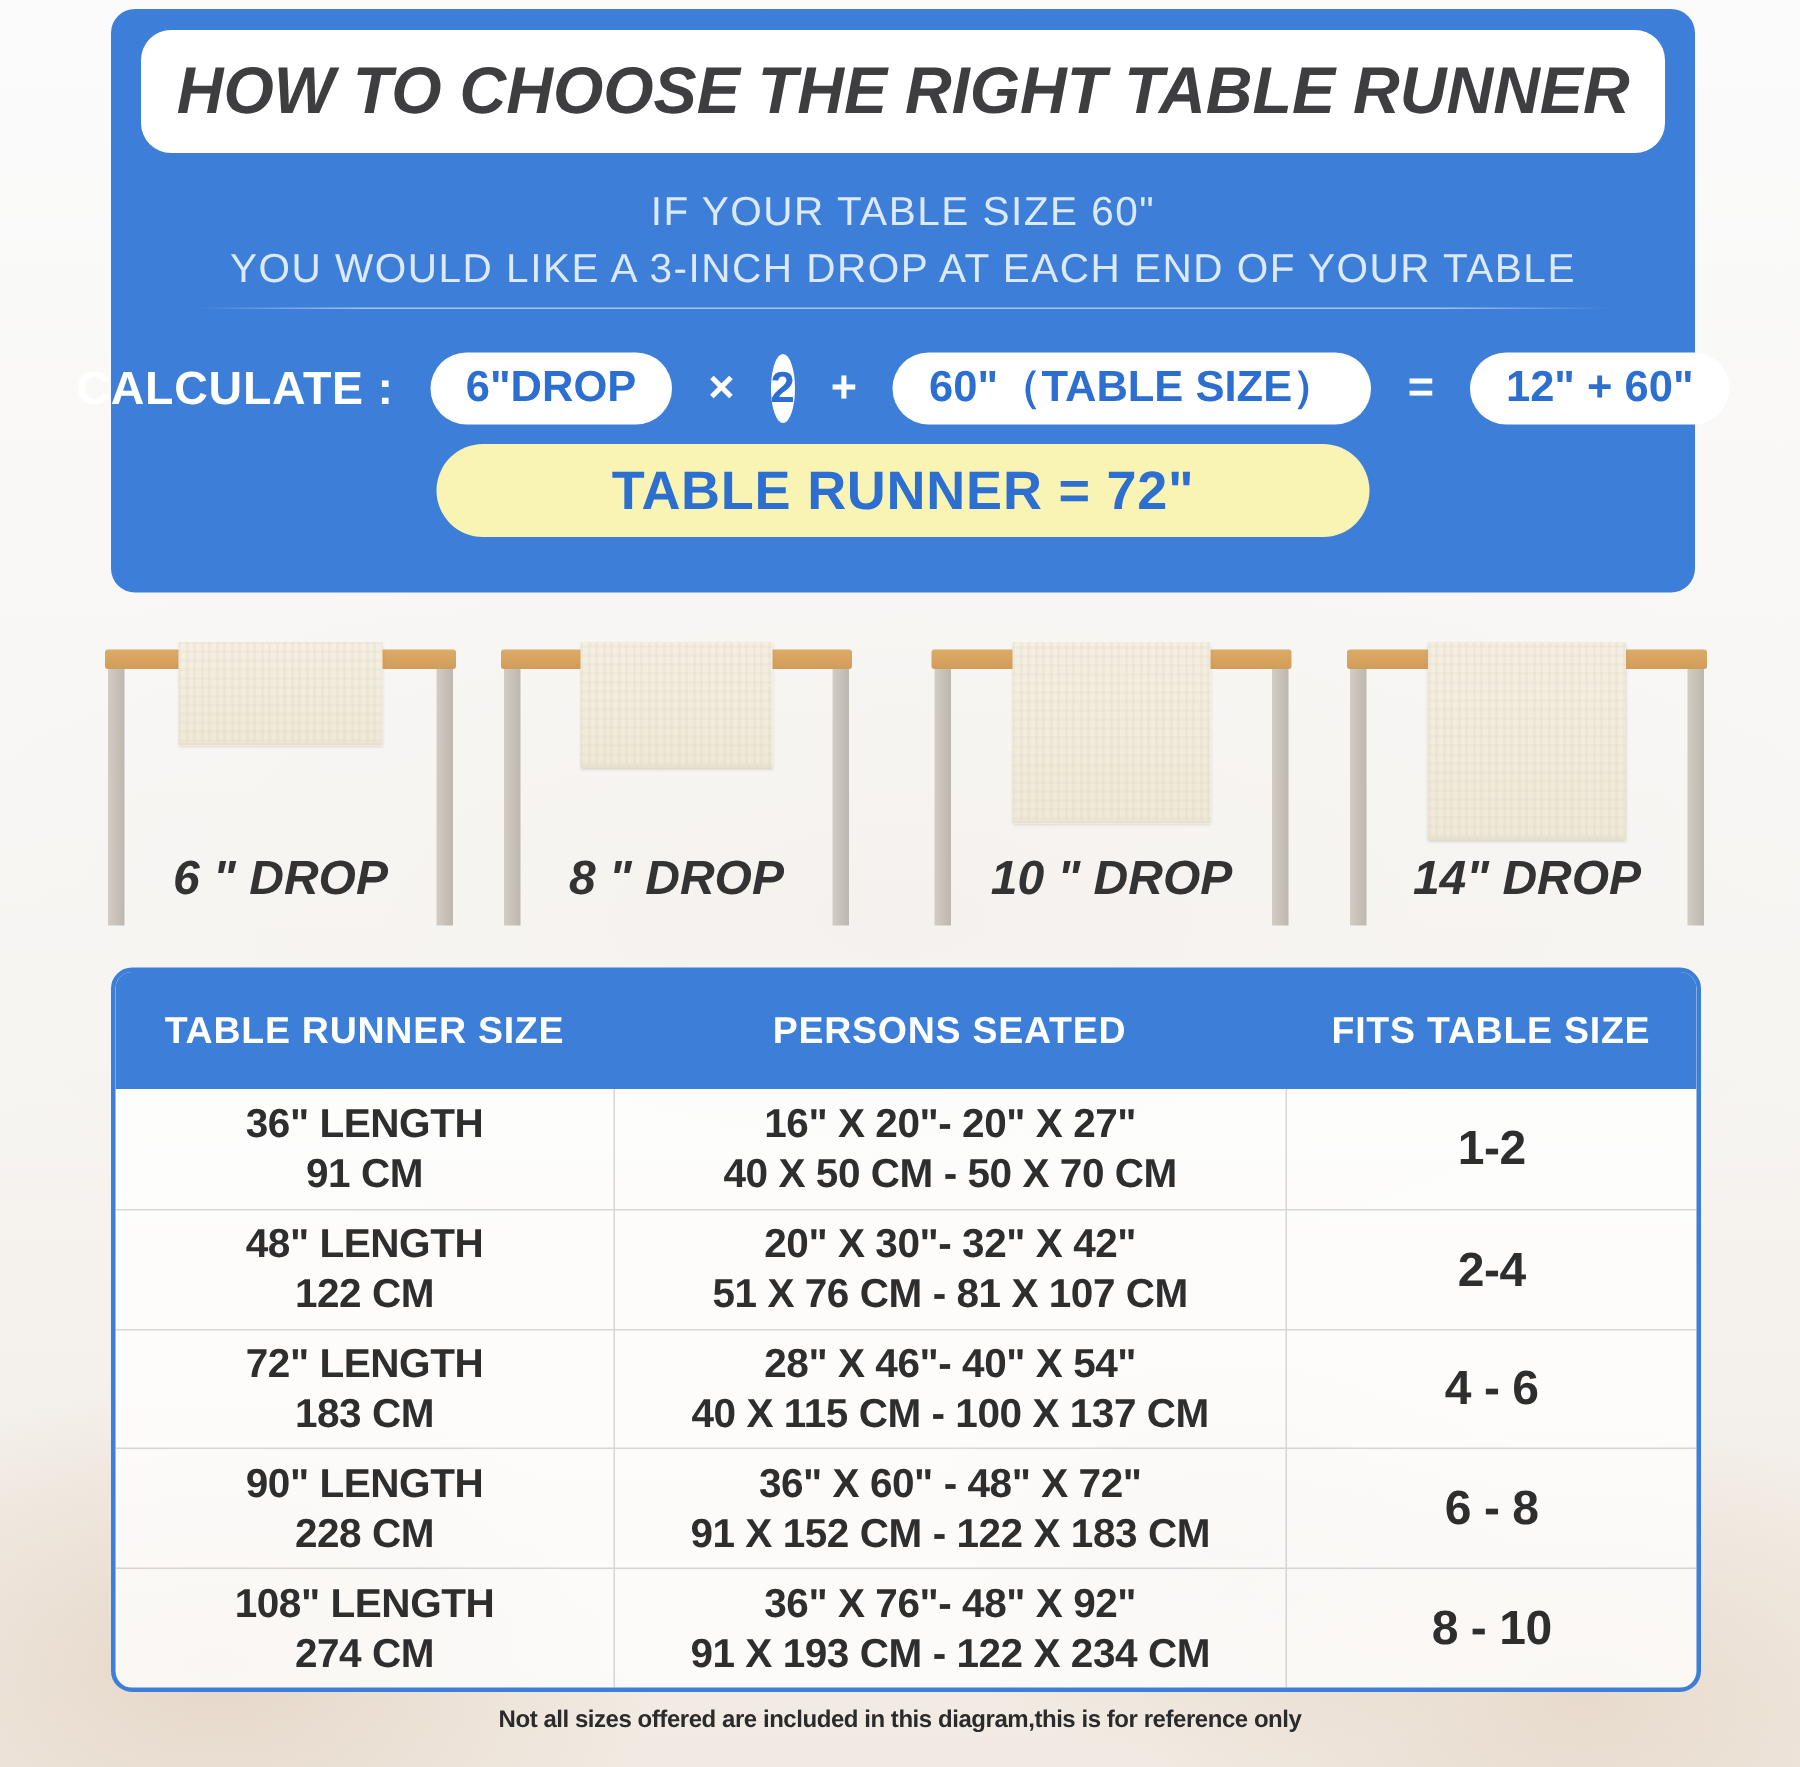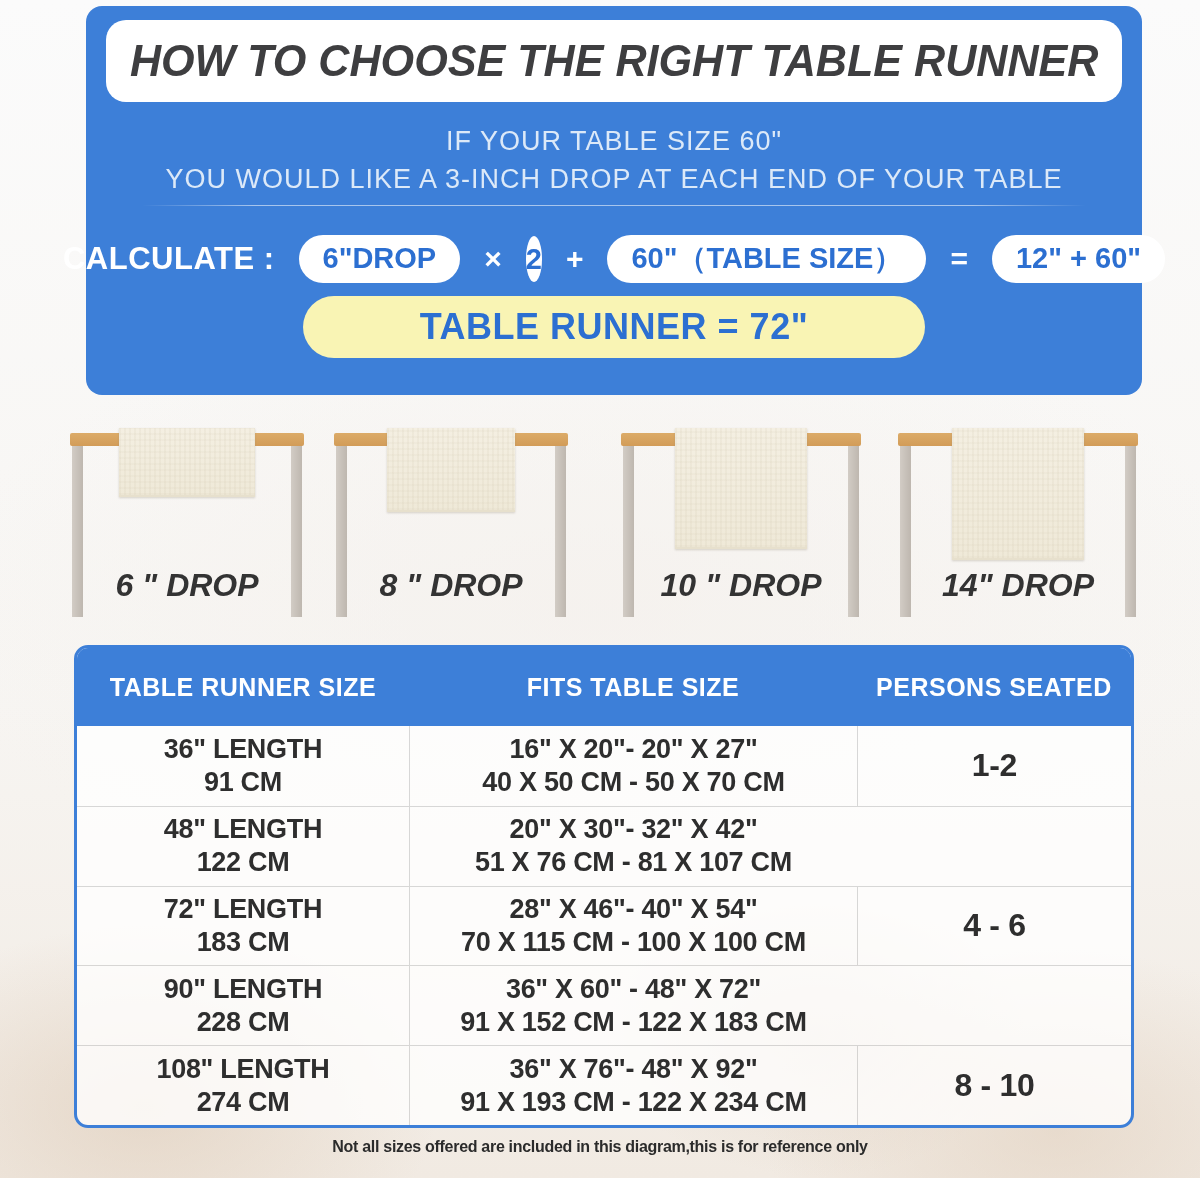--- a/index.html
+++ b/index.html
@@ -8,21 +8,21 @@
     font-family:"Liberation Sans",sans-serif;
     background:
       radial-gradient(ellipse 420px 260px at 12% 94%, rgba(219,199,178,.55), transparent 70%),
       radial-gradient(ellipse 420px 260px at 88% 96%, rgba(222,203,183,.5), transparent 70%),
       radial-gradient(ellipse 300px 200px at 68% 88%, rgba(214,195,176,.35), transparent 70%),
       radial-gradient(ellipse 900px 420px at 50% 52%, rgba(244,240,236,.7), transparent 75%),
       linear-gradient(#fbfbfb 0%, #f7f5f2 60%, #f1eae2 100%);
   }
   
   .top-panel{
-    position:absolute;left:86px;top:6px;width:1056px;height:389px;
+    position:absolute;left:74px;top:6px;width:1056px;height:389px;
     background:var(--panel-blue,#3d7fd8);border-radius:16px;
   }
   .title-banner{
     position:absolute;left:20px;right:20px;top:14px;height:82px;
     background:#fff;border-radius:20px;
     display:flex;align-items:center;justify-content:center;
   }
   .page-title{
     font-size:44px;font-weight:bold;font-style:italic;
     color:var(--title-dark,#3e3e40);letter-spacing:0;white-space:nowrap;
@@ -188,22 +188,22 @@
       <div class="tabletop"></div>
       <div class="runner-cloth"></div>
       <div class="drop-label">14" DROP</div>
     </div>
 
   </div>
 
   <div class="size-panel">
     <div class="size-header">
       <div class="hcell">TABLE RUNNER SIZE</div>
+      <div class="hcell">PERSONS SEATED</div>
       <div class="hcell">FITS TABLE SIZE</div>
-      <div class="hcell">PERSONS SEATED</div>
     </div>
     <div class="size-body">
 
       <div class="size-row">
         <div class="cell">
           <div>36" LENGTH</div>
           <div>91 CM</div>
         </div>
         <div class="cell mid">
           <div>16" X 20"- 20" X 27"</div>
@@ -214,43 +214,45 @@
 
       <div class="size-row">
         <div class="cell">
           <div>48" LENGTH</div>
           <div>122 CM</div>
         </div>
         <div class="cell mid">
           <div>20" X 30"- 32" X 42"</div>
           <div>51 X 76 CM - 81 X 107 CM</div>
         </div>
+        <div class="cell last">2-4</div>
       </div>
 
       <div class="size-row">
         <div class="cell">
           <div>72" LENGTH</div>
           <div>183 CM</div>
         </div>
         <div class="cell mid">
           <div>28" X 46"- 40" X 54"</div>
-          <div>70 X 115 CM - 100 X 100 CM</div>
+          <div>40 X 115 CM - 100 X 137 CM</div>
         </div>
         <div class="cell last">4 - 6</div>
       </div>
 
       <div class="size-row">
         <div class="cell">
           <div>90" LENGTH</div>
           <div>228 CM</div>
         </div>
         <div class="cell mid">
           <div>36" X 60" - 48" X 72"</div>
           <div>91 X 152 CM - 122 X 183 CM</div>
         </div>
+        <div class="cell last">6 - 8</div>
       </div>
 
       <div class="size-row">
         <div class="cell">
           <div>108" LENGTH</div>
           <div>274 CM</div>
         </div>
         <div class="cell mid">
           <div>36" X 76"- 48" X 92"</div>
           <div>91 X 193 CM - 122 X 234 CM</div>

